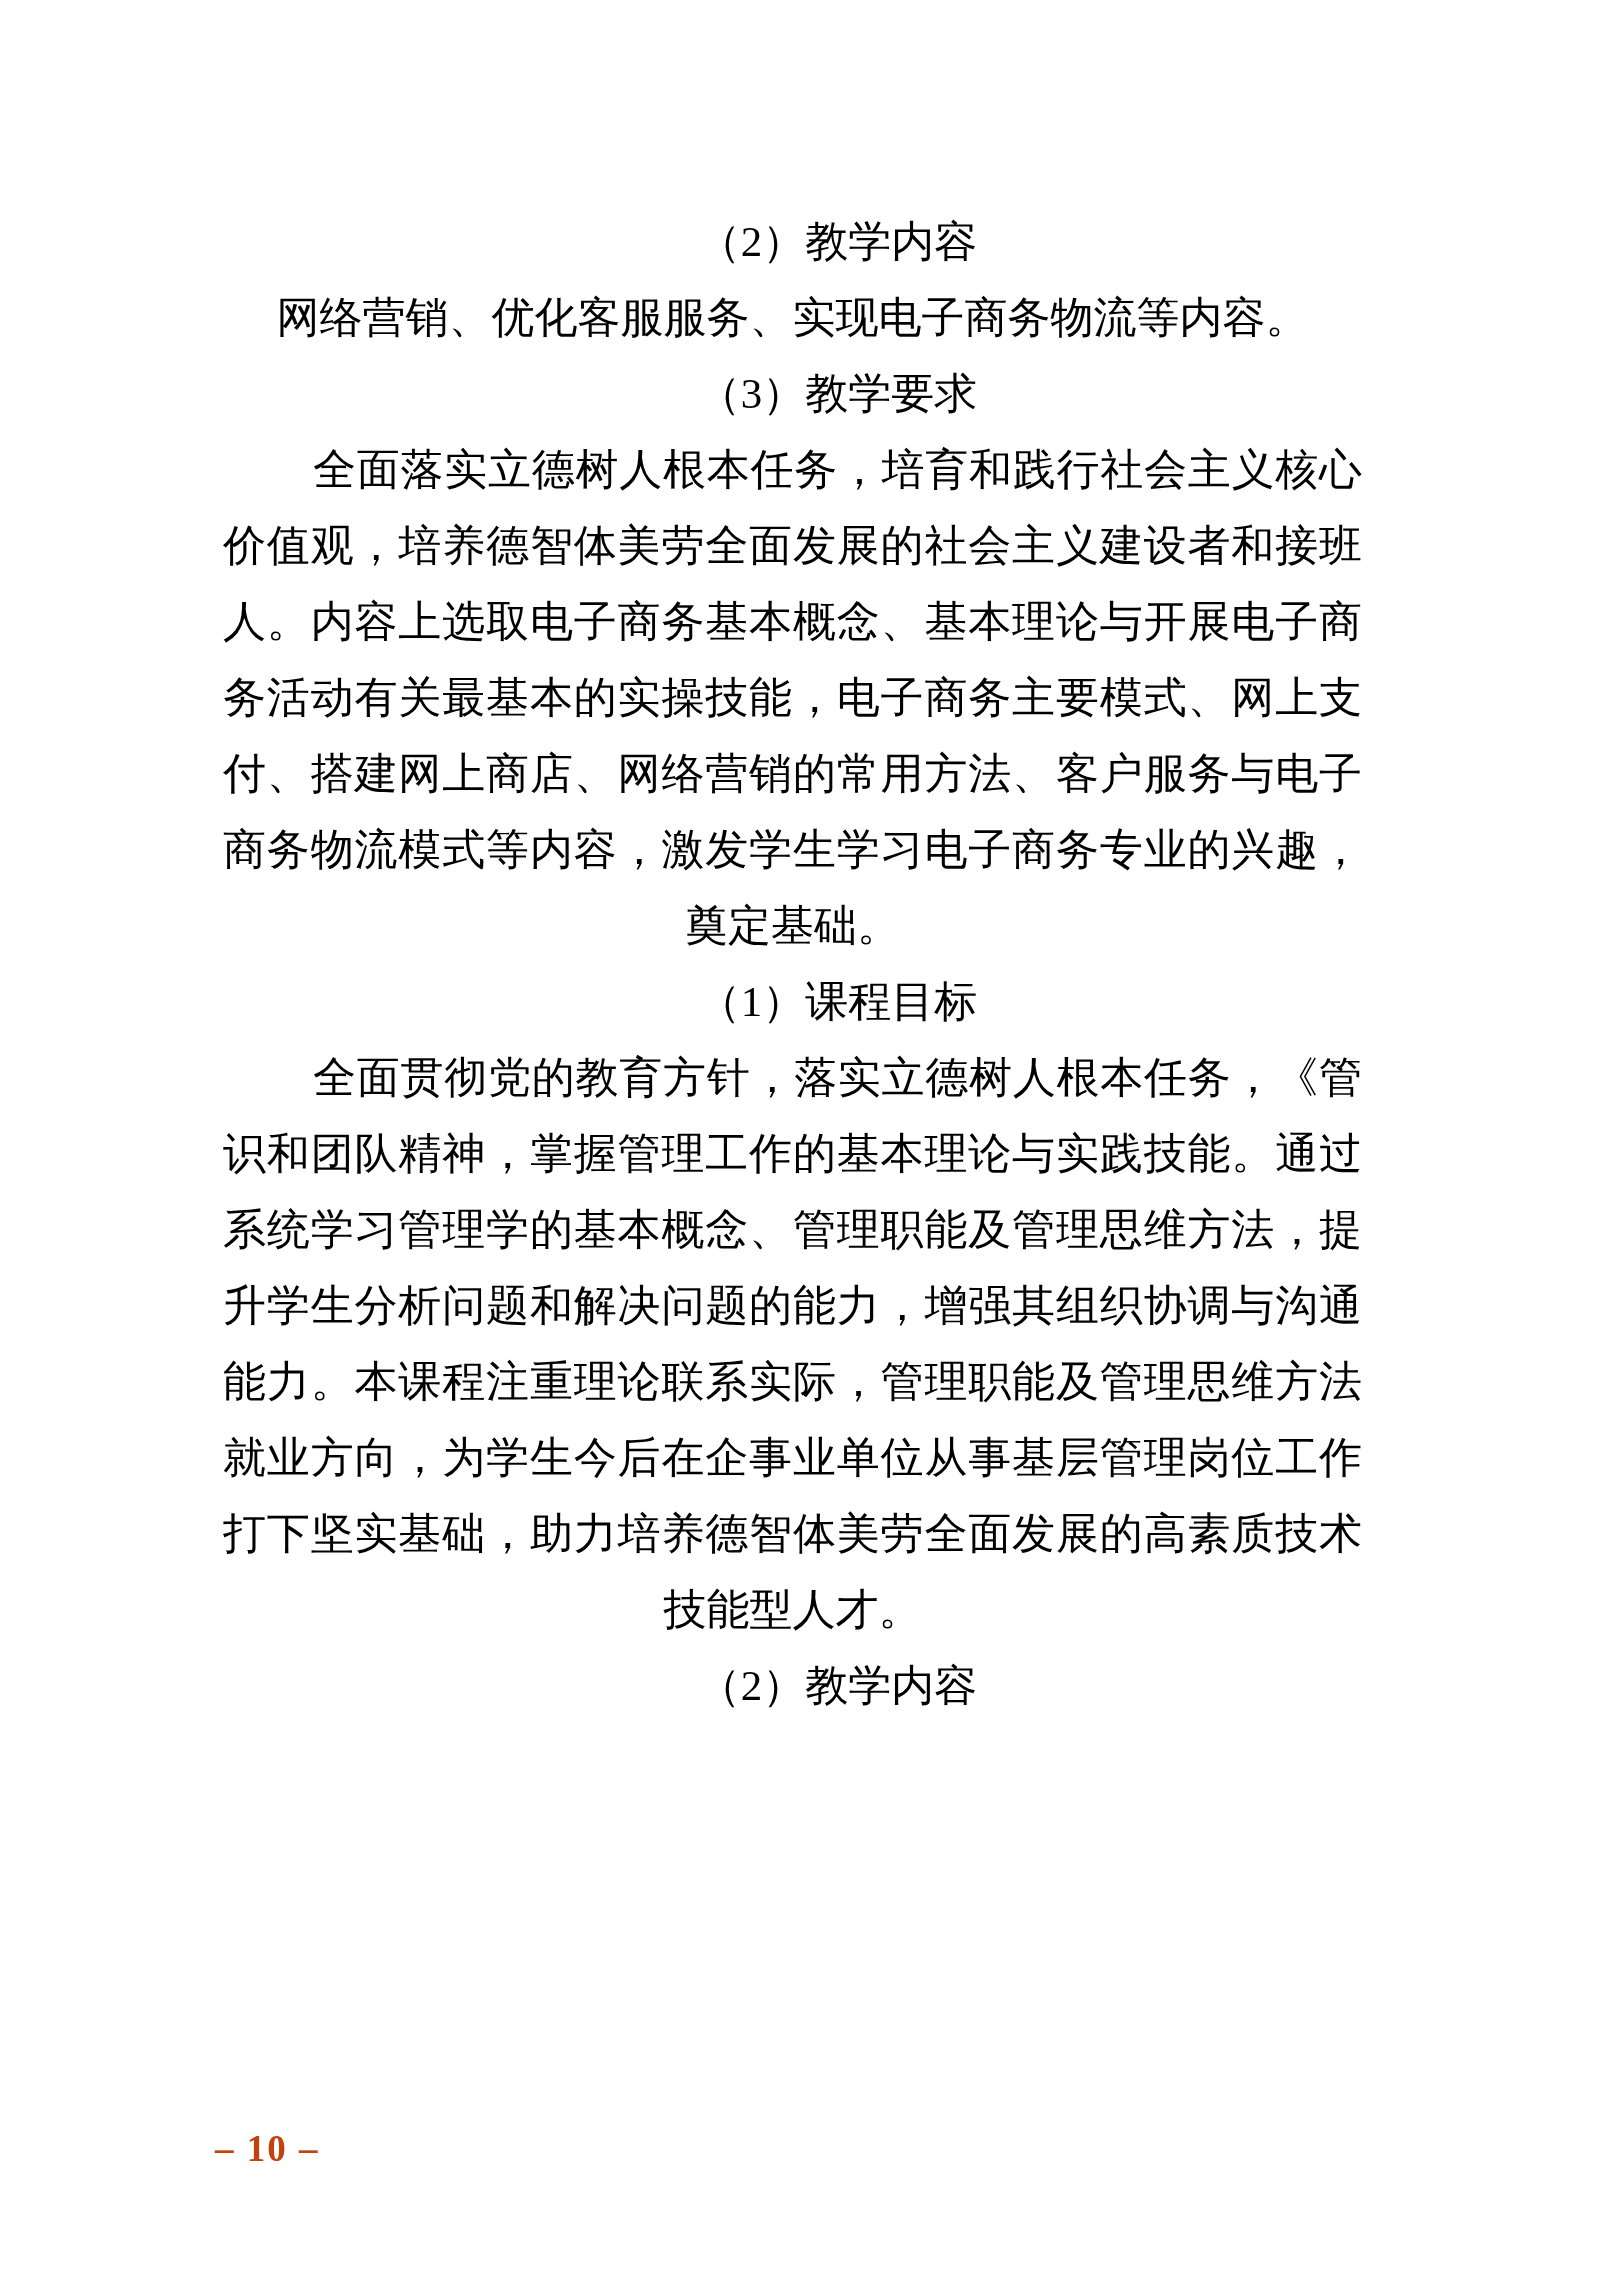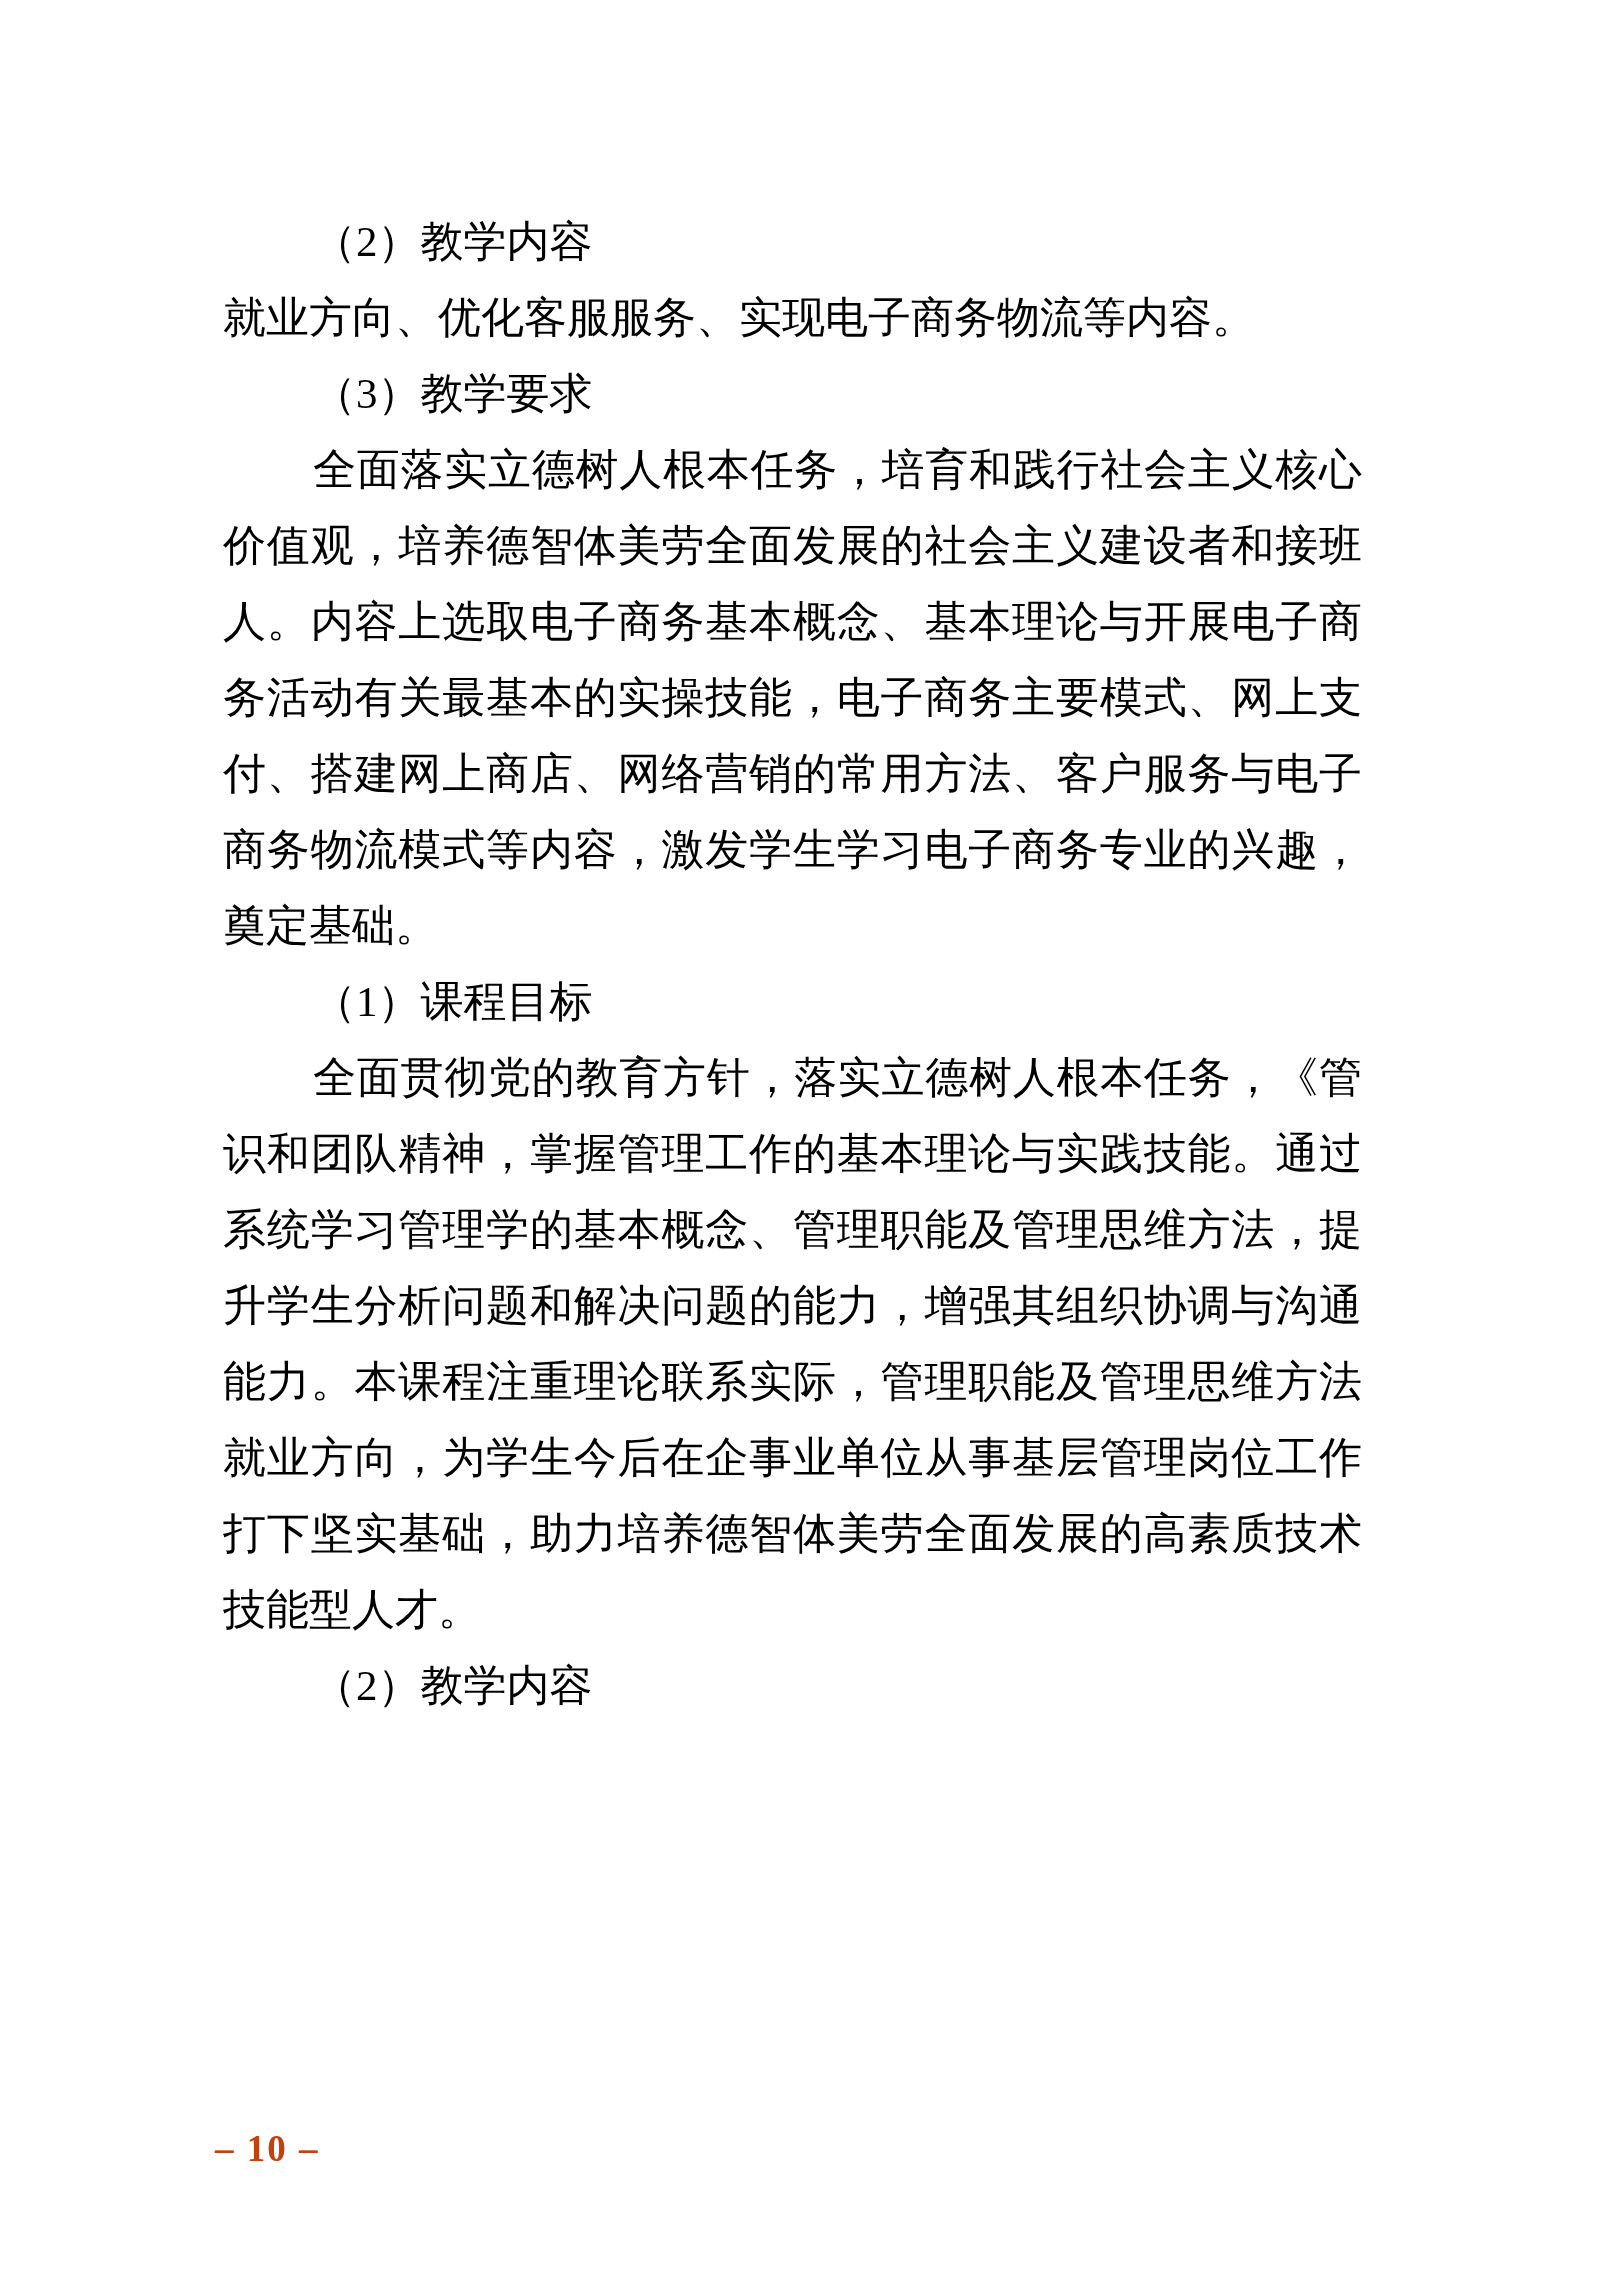--- a/index.html
+++ b/index.html
@@ -21,21 +21,21 @@
     position: absolute;
     left: 223px;
     top: 204px;
     width: 1139px;
   }
   .line {
     height: 76px;
     line-height: 76px;
     font-size: 43px;
     white-space: nowrap;
-    text-align: left;
+    text-align: center;
   }
   
   .j {
     white-space: normal;
     text-align: justify;
     text-align-last: justify;
     text-justify: inter-character;
   }
   
   .in {
@@ -55,21 +55,21 @@
     color: #c2410c;
     font-weight: bold;
   }
 </style>
 </head>
 <body>
 
 <div class="page">
   <main class="body-text">
     <div class="line in">（2）教学内容</div>
-    <div class="line">就业方向、优化客服服务、实现电子商务物流等内容。</div>
+    <div class="line">网络营销、优化客服服务、实现电子商务物流等内容。</div>
     <div class="line in">（3）教学要求</div>
     <div class="line in j">全面落实立德树人根本任务，培育和践行社会主义核心</div>
     <div class="line j">价值观，培养德智体美劳全面发展的社会主义建设者和接班</div>
     <div class="line j">人。内容上选取电子商务基本概念、基本理论与开展电子商</div>
     <div class="line j">务活动有关最基本的实操技能，电子商务主要模式、网上支</div>
     <div class="line j">付、搭建网上商店、网络营销的常用方法、客户服务与电子</div>
     <div class="line j">商务物流模式等内容，激发学生学习电子商务专业的兴趣，</div>
     <div class="line">奠定基础。</div>
     <div class="line in">（1）课程目标</div>
     <div class="line in j">全面贯彻党的教育方针，落实立德树人根本任务，《管</div>

